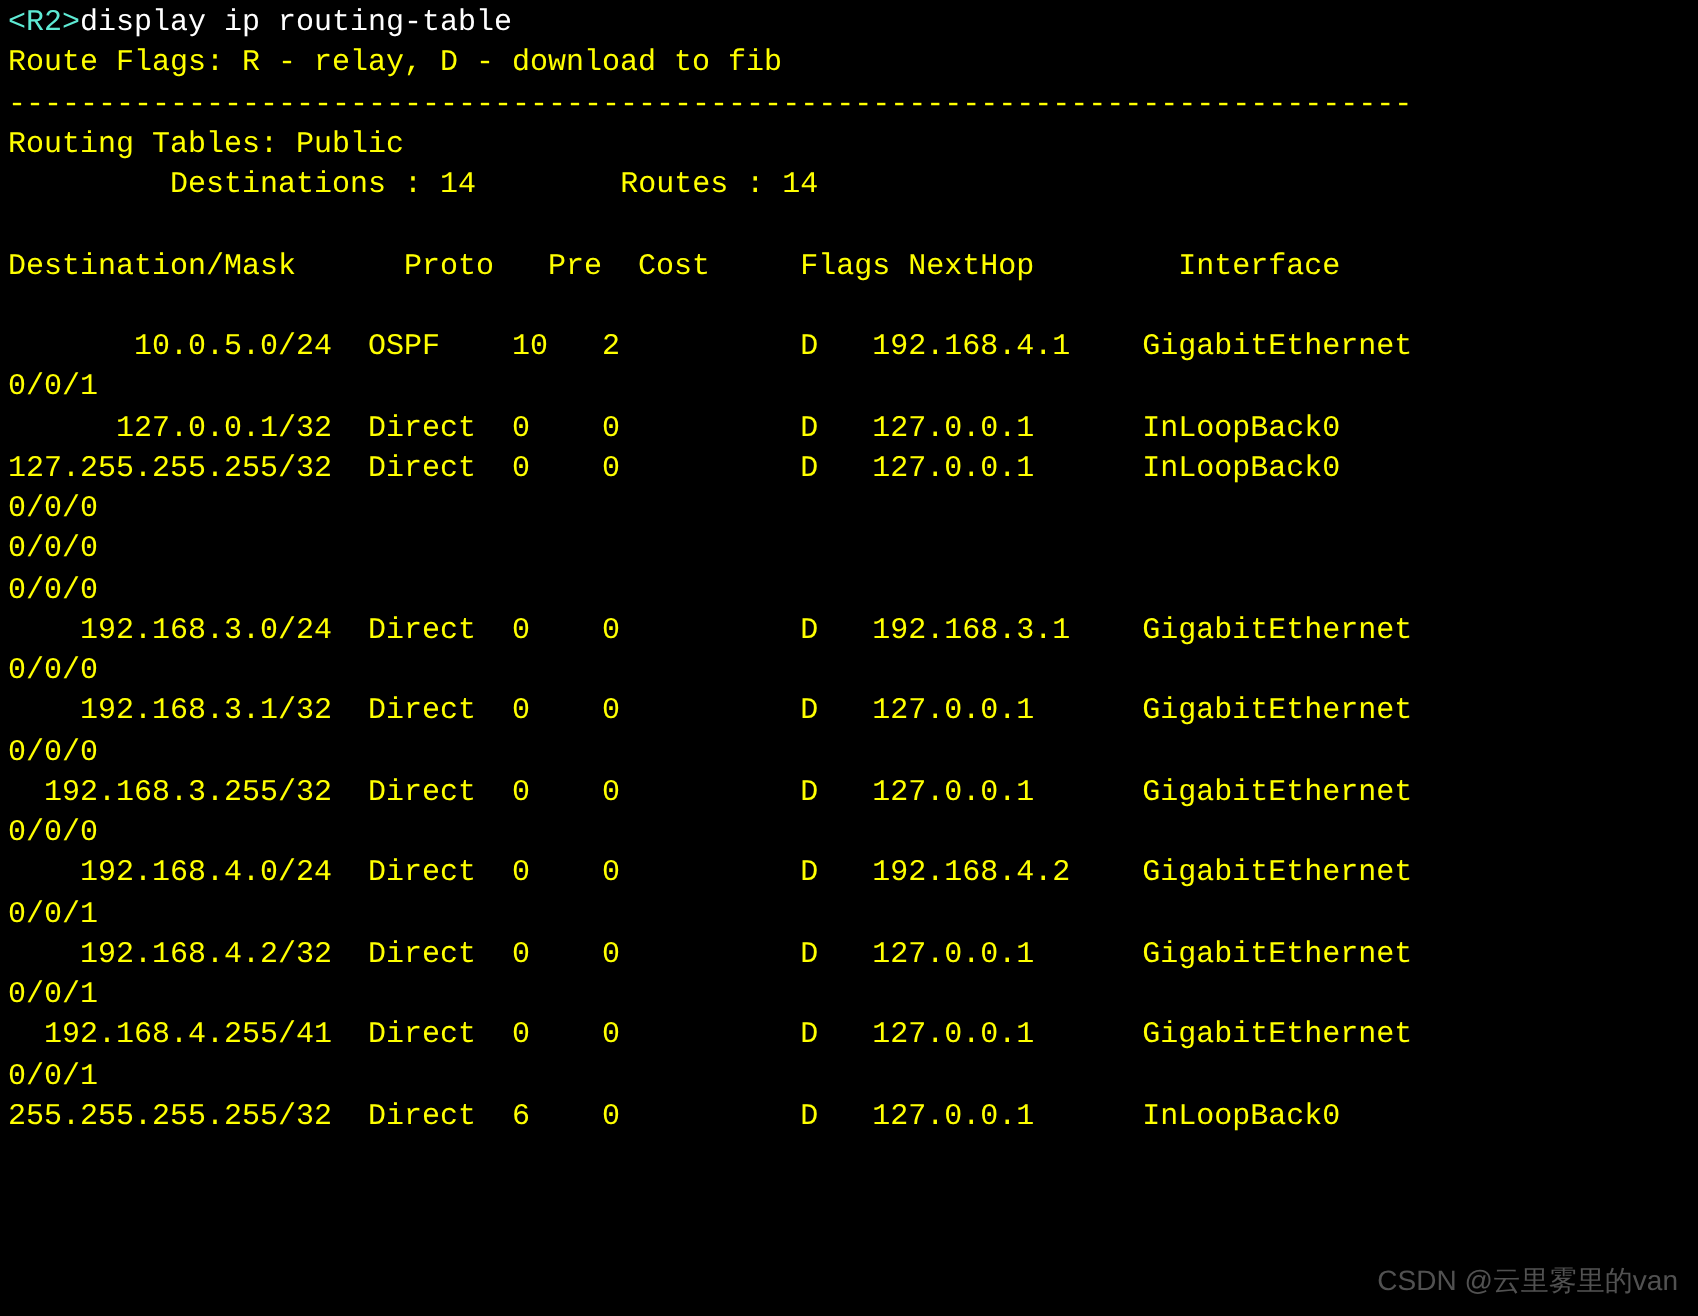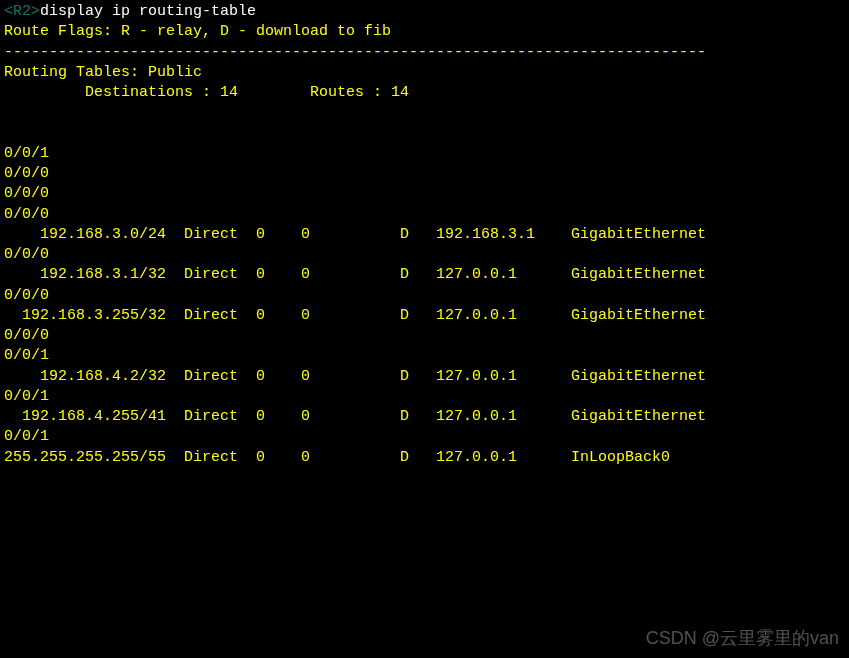--- a/index.html
+++ b/index.html
@@ -16,64 +16,69 @@
       width: 849px;
       height: 658px;
       overflow: hidden;
       position: relative;
       padding: 2px 4px;
     }
     .line {
       white-space: pre;
     }
     .prompt-host {
-      color: #0f766e;
+      color: #5eead4;
     }
     .prompt-cmd {
       color: #fff;
     }
     .dash-line {
       color: #ffff00;
       overflow: hidden;
       white-space: nowrap;
     }
     .watermark {
       position: absolute;
       bottom: 8px;
       right: 10px;
       color: #888;
       font-family: sans-serif;
-      font-size: 18px;
+      font-size: 14px;
       opacity: 0.6;
       pointer-events: none;
     }
   </style>
 </head>
 <body>
 
 <div class="line"><span class="prompt-host">&lt;R2&gt;</span><span class="prompt-cmd">display ip routing-table</span></div>
 <div class="line">Route Flags: R - relay, D - download to fib</div>
 <div class="dash-line">------------------------------------------------------------------------------</div>
 <div class="line">Routing Tables: Public</div>
 <div class="line">         <span>Destinations : </span><span>14</span>        <span>Routes : </span><span>14</span></div>
 <div class="line">&nbsp;</div>
 
 <div id="routing-table">
+    <div class="line">Destination/Mask      Proto   Pre  Cost     Flags NextHop        Interface</div>
     <div class="line">&nbsp;</div>
+    <div class="line">       10.0.5.0/24  OSPF    10   2          D   192.168.4.1    GigabitEthernet</div>
     <div class="line">0/0/1</div>
+    <div class="line">      127.0.0.1/32  Direct  0    0          D   127.0.0.1      InLoopBack0</div>
+    <div class="line">127.255.255.255/32  Direct  0    0          D   127.0.0.1      InLoopBack0</div>
     <div class="line">0/0/0</div>
     <div class="line">0/0/0</div>
     <div class="line">0/0/0</div>
     <div class="line">    192.168.3.0/24  Direct  0    0          D   192.168.3.1    GigabitEthernet</div>
     <div class="line">0/0/0</div>
     <div class="line">    192.168.3.1/32  Direct  0    0          D   127.0.0.1      GigabitEthernet</div>
     <div class="line">0/0/0</div>
     <div class="line">  192.168.3.255/32  Direct  0    0          D   127.0.0.1      GigabitEthernet</div>
     <div class="line">0/0/0</div>
+    <div class="line">    192.168.4.0/24  Direct  0    0          D   192.168.4.2    GigabitEthernet</div>
     <div class="line">0/0/1</div>
     <div class="line">    192.168.4.2/32  Direct  0    0          D   127.0.0.1      GigabitEthernet</div>
     <div class="line">0/0/1</div>
     <div class="line">  192.168.4.255/41  Direct  0    0          D   127.0.0.1      GigabitEthernet</div>
     <div class="line">0/0/1</div>
-    <div class="line">255.255.255.255/55  Direct  0    0          D   127.0.0.1      InLoopBack0</div>
+    <div class="line">255.255.255.255/32  Direct  6    0          D   127.0.0.1      InLoopBack0</div>
   </div>
 
 <div class="watermark">CSDN @云里雾里的van</div>
 
 </body></html>

